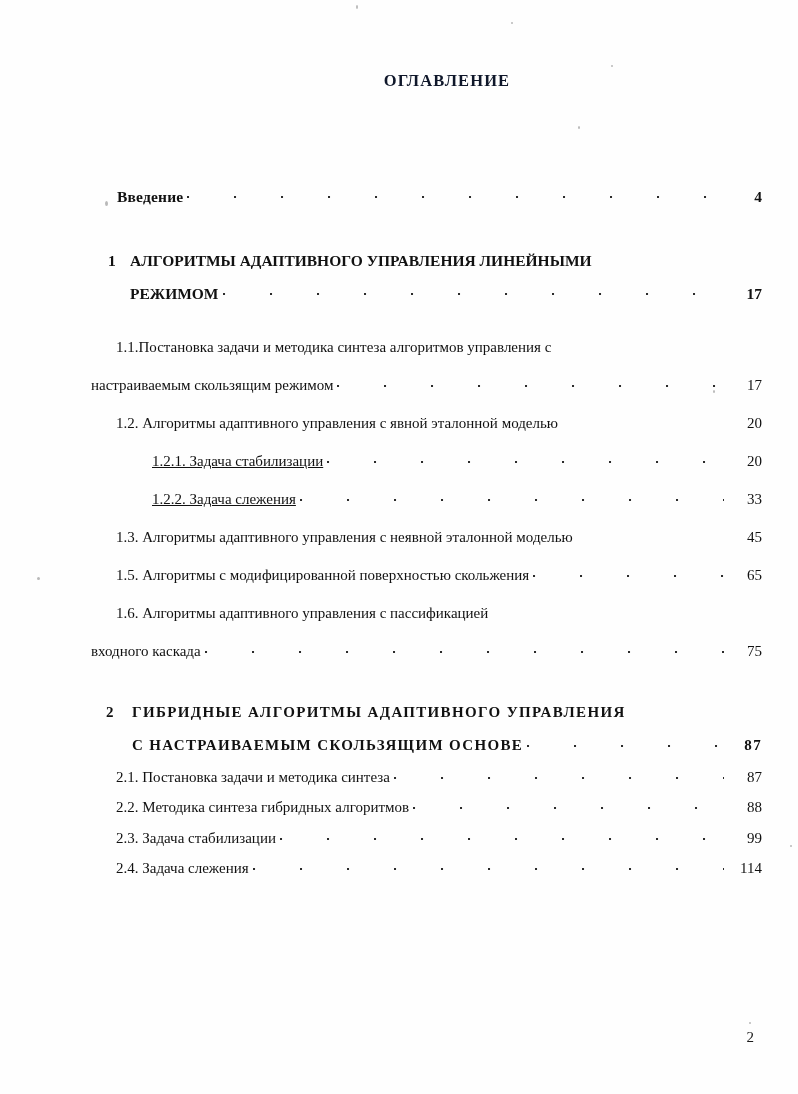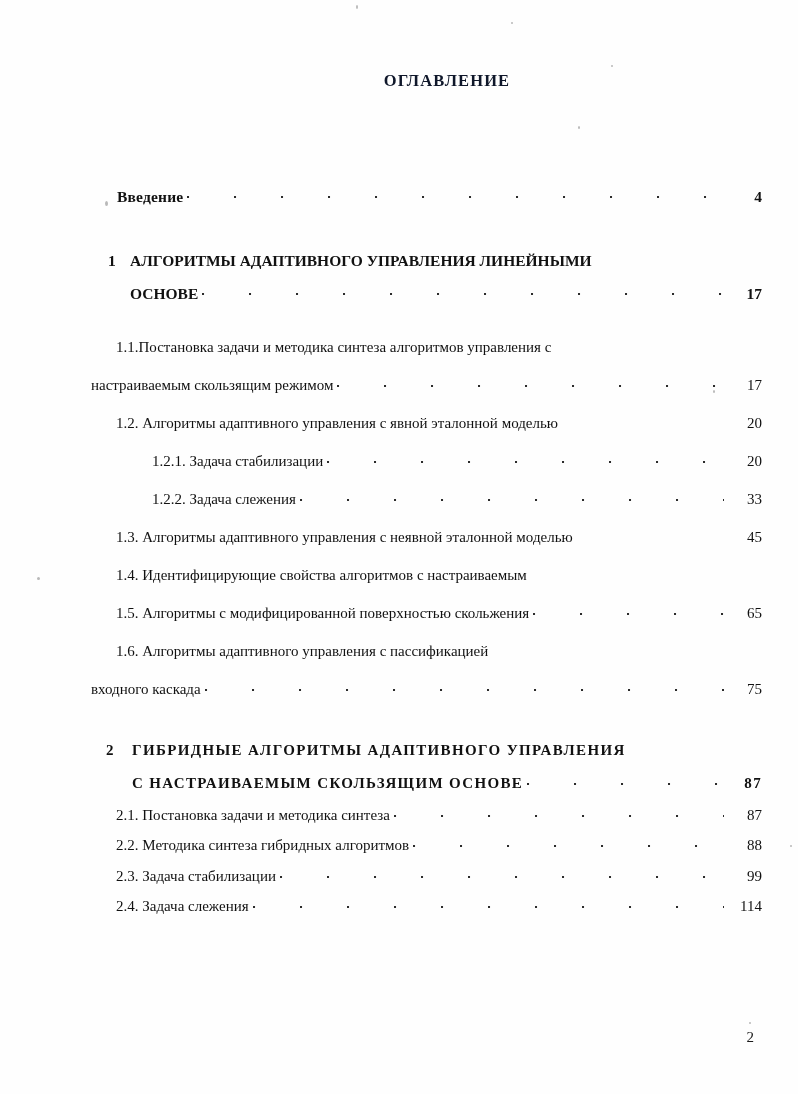--- a/index.html
+++ b/index.html
@@ -126,21 +126,21 @@
     line-height: 38px;
   }
   .sec .txt { padding-left: 116px; }
   .sec .cont { padding-left: 91px; }
 
   
   .sub {
     font-size: 15px;
     line-height: 38px;
   }
-  .sub .txt { padding-left: 152px; }
+  .sub .txt { padding-left: 152px; text-decoration: underline; }
 
   
   .sec2 {
     font-size: 15px;
     line-height: 30.5px;
   }
   .sec2 .txt { padding-left: 116px; text-align: center; }
 
   .gap-before-ch2 { height: 26px; }
 
@@ -179,21 +179,21 @@
     </div>
 
     <div class="chapter ch1">
       <div class="row">
         <span class="num-col">1</span>
         <span class="txt">АЛГОРИТМЫ АДАПТИВНОГО УПРАВЛЕНИЯ ЛИНЕЙНЫМИ</span>
         <span class="leader none"></span>
         <span class="pg"></span>
       </div>
       <div class="row">
-        <span class="txt cont">ОСНОВЕ</span>
+        <span class="txt cont">РЕЖИМОМ</span>
         <span class="leader"></span>
         <span class="pg">17</span>
       </div>
     </div>
 
     <div class="sec">
       <div class="row">
         <span class="txt">1.1.Постановка задачи и методика синтеза алгоритмов управления с</span>
         <span class="leader none"></span>
         <span class="pg"></span>
@@ -231,25 +231,20 @@
 
     <div class="sec">
       <div class="row">
         <span class="txt">1.3. Алгоритмы адаптивного управления с неявной эталонной моделью</span>
         <span class="leader none"></span>
         <span class="pg">45</span>
       </div>
     </div>
 
     <div class="sec">
-      <div class="row">
-        <span class="txt">1.4. Идентифицирующие свойства алгоритмов с настраиваемым</span>
-        <span class="leader none"></span>
-        <span class="pg"></span>
-      </div>
     </div>
 
     <div class="sec">
       <div class="row">
         <span class="txt">1.5. Алгоритмы с модифицированной поверхностью скольжения</span>
         <span class="leader"></span>
         <span class="pg">65</span>
       </div>
     </div>
 

